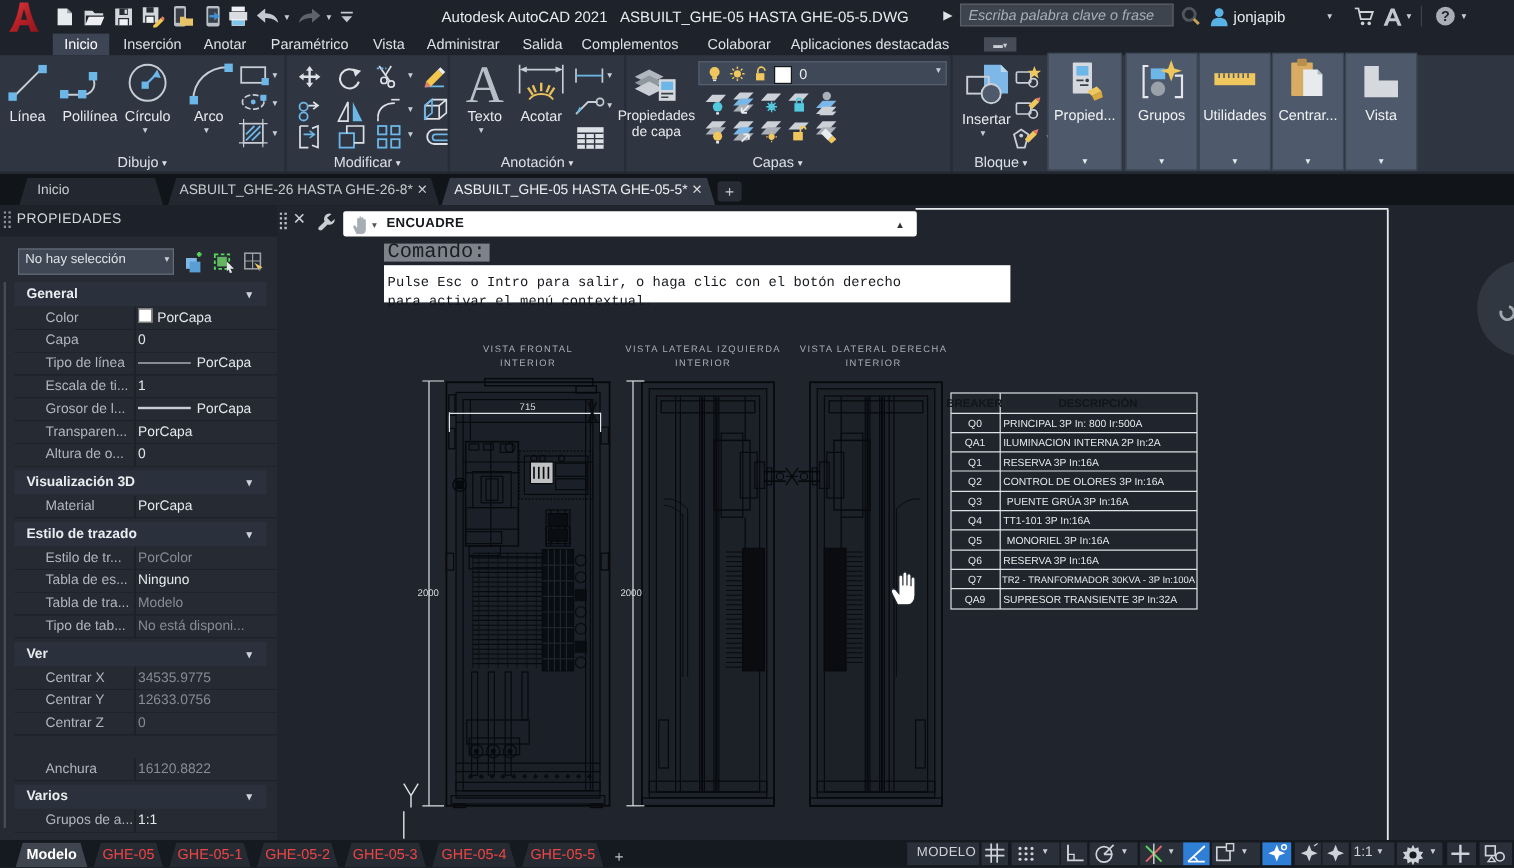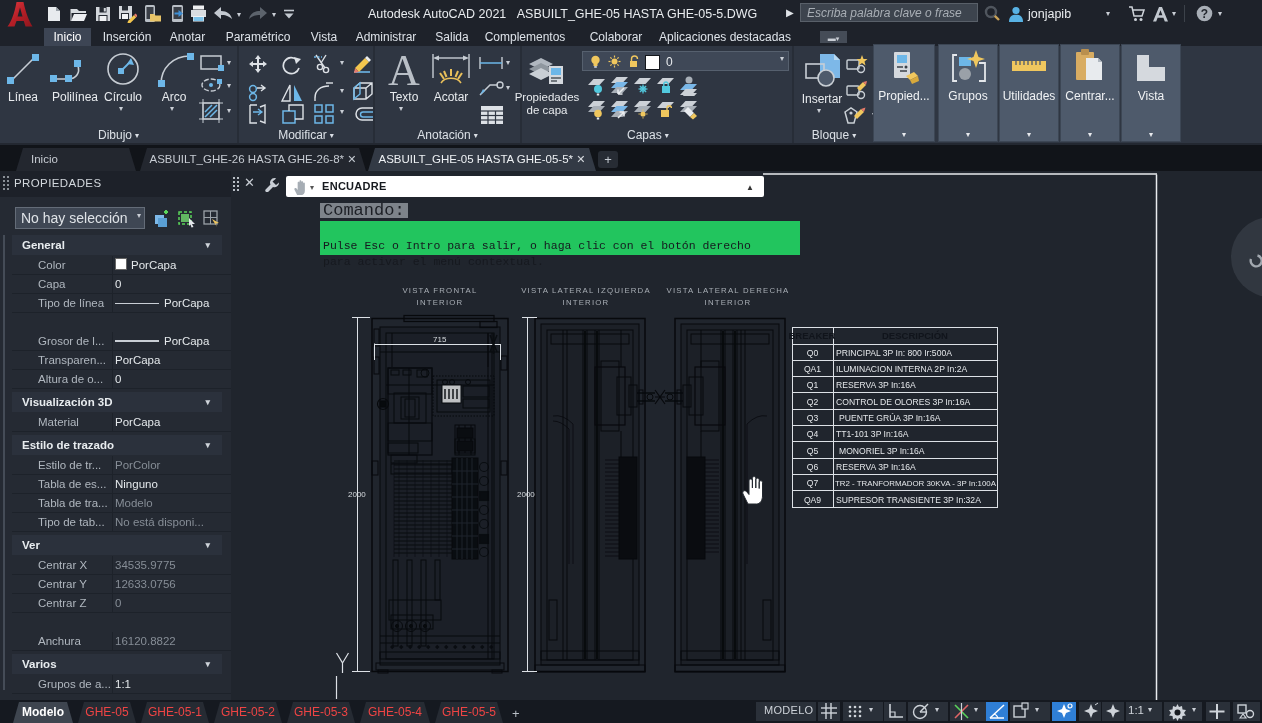--- a/index.html
+++ b/index.html
@@ -517,21 +517,21 @@
           <rect x="4" y="4" width="2" height="2"></rect>
           <rect x="0" y="8" width="2" height="2"></rect>
           <rect x="4" y="8" width="2" height="2"></rect>
           <rect x="0" y="12" width="2" height="2"></rect>
           <rect x="4" y="12" width="2" height="2"></rect>
         </g>
       </svg>
  <div class="abs" style="left:14px;top:6px;font-size:11.5px;color:#d3d8dd;letter-spacing:0.4px">PROPIEDADES</div>
 </div>
 <div class="abs" style="left:15px;top:36px;width:130px;height:22px;background:#3f4754;border:1px solid #646c78;box-sizing:border-box">
- <div class="abs" style="left:5px;top:2px;font-size:14px;color:#dfe3e7">No hay selección</div>
+ <div class="abs" style="left:5px;top:2px;font-size:11px;color:#dfe3e7">No hay selección</div>
  <div class="abs car" style="right:3px;top:3px">▾</div>
 </div>
 <svg class="abs" style="left:153px;top:38px" width="19" height="19" viewBox="0 0 19 19">
       <rect x="2" y="6" width="9" height="9" fill="#7db8e8"></rect>
       <rect x="5" y="9" width="9" height="9" fill="#5a9fd4"></rect>
       <path d="M13 1 v4 m-2 -2 h4" stroke="#5ad45a" stroke-width="2"></path>
     </svg>
 <svg class="abs" style="left:177px;top:38px" width="20" height="19" viewBox="0 0 20 19">
       <rect x="2" y="3" width="12" height="12" fill="none" stroke="#5ad45a" stroke-width="1.5" stroke-dasharray="3 2"></rect>
       <rect x="4" y="5" width="8" height="8" fill="#62b662"></rect>
@@ -549,20 +549,24 @@
       <span class="lb">Color</span>
       <span class="vl"><span style="display:inline-block;width:10px;height:10px;background:#fff;border:1px solid #666;vertical-align:-1px;margin-right:4px"></span>PorCapa</span>
     </div>
 <div class="prow" style="top:104px">
       <span class="lb">Capa</span>
       <span class="vl">0</span>
     </div>
 <div class="prow" style="top:123px">
       <span class="lb">Tipo de línea</span>
       <span class="vl"><span style="display:inline-block;width:44px;height:1px;background:#c9ced5;vertical-align:3px;margin-right:5px"></span>PorCapa</span>
+    </div>
+<div class="prow" style="top:142px">
+      <span class="lb">Escala de ti...</span>
+      <span class="vl">1</span>
     </div>
 <div class="prow" style="top:161px">
       <span class="lb">Grosor de l...</span>
       <span class="vl"><span style="display:inline-block;width:44px;height:2px;background:#c9ced5;vertical-align:3px;margin-right:5px"></span>PorCapa</span>
     </div>
 <div class="prow" style="top:180px">
       <span class="lb">Transparen...</span>
       <span class="vl">PorCapa</span>
     </div>
 <div class="prow" style="top:199px">
@@ -920,21 +924,21 @@
     </svg>
 <div class="abs" style="left:55px;top:5px;width:478px;height:21px;background:#fff;border-radius:2px">
  <svg class="abs" style="left:5px;top:3px" width="16" height="16" viewBox="0 0 27 30">
         <path d="M10 30 L5.5 21 C3.5 17.5 6 15.5 8.5 17.5 L11 20.5 L11 7 C11 4.4 14.4 4.4 14.4 7 L14.4 14 L14.4 4.5 C14.4 1.9 17.8 1.9 17.8 4.5 L17.8 14 L17.8 6 C17.8 3.5 21.2 3.5 21.2 6 L21.2 14.5 L21.2 8.5 C21.2 6.2 24.5 6.2 24.5 8.5 L24.5 22 C24.5 26.5 22 30 18.5 30 Z" fill="#a6adb4"></path>
       </svg>
  <div class="abs" style="left:24px;top:7px;font-size:8px;color:#555">▾</div>
  <div class="abs" style="left:36px;top:4px;font-size:11px;font-weight:bold;color:#16191e;letter-spacing:0.3px">ENCUADRE</div>
  <div class="abs" style="right:10px;top:7px;font-size:8px;color:#333">▲</div>
 </div>
 <div class="abs" style="left:89px;top:32px;height:15px;background:#7d838a;color:#1b1e24;font-family:'Liberation Mono',monospace;font-size:17px;line-height:15px;padding:0 3px">Comando:</div>
-<div class="abs" style="left:89px;top:50px;width:480px;height:31px;background:#22c55e;color:#16191f;font-family:'Liberation Mono',monospace;font-size:11.5px;line-height:15.5px;padding:17px 3px;box-sizing:border-box">Pulse Esc o Intro para salir, o haga clic con el botón derecho<br>para activar el menú contextual.</div>
+<div class="abs" style="left:89px;top:50px;width:522px;height:31px;background:#ffffff;color:#16191f;font-family:'Liberation Mono',monospace;font-size:11.5px;line-height:15.5px;padding:7px 3px;box-sizing:border-box">Pulse Esc o Intro para salir, o haga clic con el botón derecho<br>para activar el menú contextual.</div>
 </div>
 <div class="abs" id="statusbar">
 <div class="ltab active" style="left:13px;width:60px">Modelo</div>
 <div class="ltab" style="left:78px;width:58px">GHE-05</div>
 <div class="ltab" style="left:141px;width:68px">GHE-05-1</div>
 <div class="ltab" style="left:214px;width:68px">GHE-05-2</div>
 <div class="ltab" style="left:287px;width:68px">GHE-05-3</div>
 <div class="ltab" style="left:360px;width:70px">GHE-05-4</div>
 <div class="ltab" style="left:435px;width:68px">GHE-05-5</div>
 <div class="abs" style="left:512px;top:6px;color:#b9bfc6;font-size:13px">+</div>

